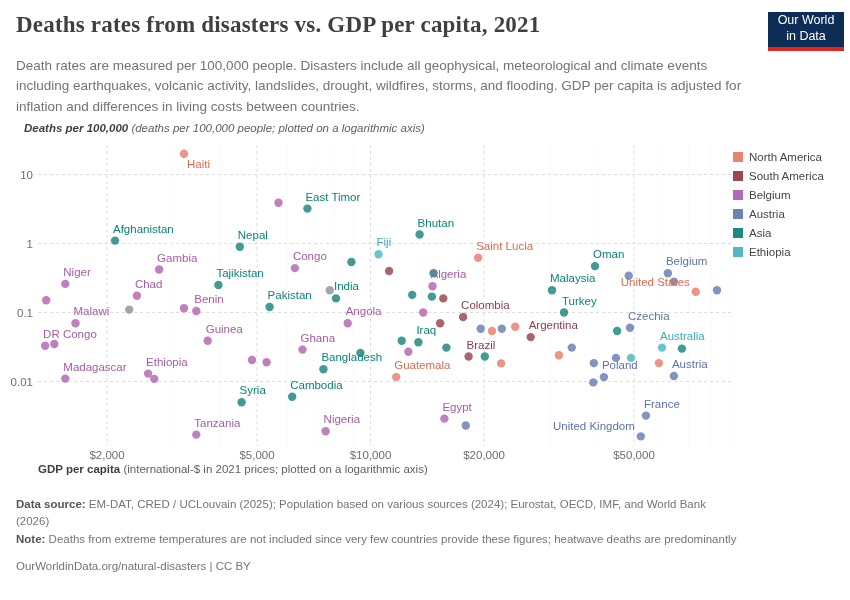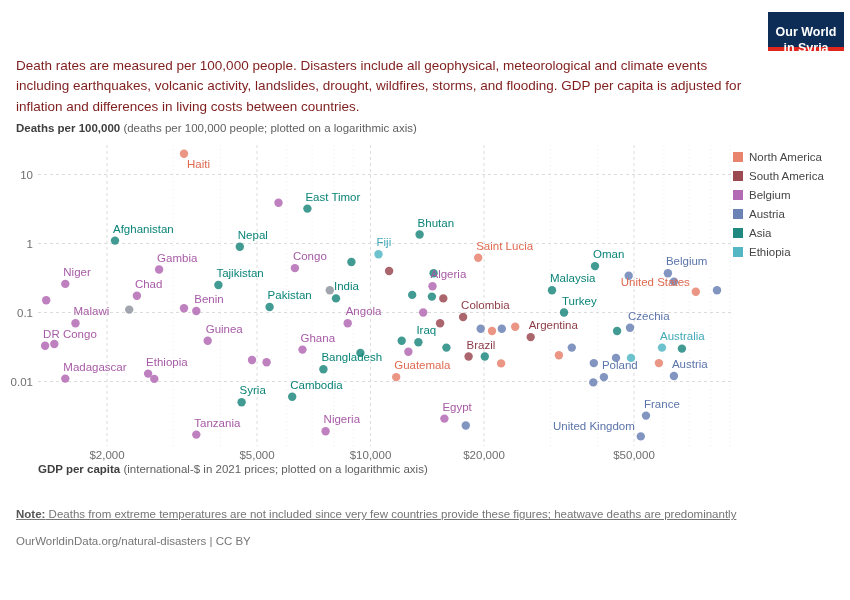--- a/index.html
+++ b/index.html
@@ -9,47 +9,47 @@
     font-family:"Liberation Sans", sans-serif; background:#fff;
   }
   .title{
     position:absolute; left:16px; top:12px; width:740px;
     font-family:"Liberation Serif", serif; font-weight:700;
     font-size:23px; color:#404040; letter-spacing:.2px;
   }
   .logo{
     position:absolute; left:768px; top:12px; width:76px; height:39px;
     background:#0d2d57; border-bottom:4px solid #e0261c;
-    color:#fff; font-size:12.5px; font-weight:700; text-align:center;
-    line-height:1.3; padding-top:12px;
+    color:#fff; font-size:12.5px; font-weight:400; text-align:center;
+    line-height:1.3; padding-top:0;
   }
   .subtitle{
     position:absolute; left:16px; top:56px; width:736px;
-    font-size:13.5px; line-height:1.5; color:#7f1d1d;
+    font-size:13.5px; line-height:1.5; color:#737373;
   }
   .axis-heading{
-    position:absolute; left:16px; top:122px; font-size:11.5px; color:#606060;
+    position:absolute; left:24px; top:122px; font-size:11.5px; color:#606060;font-style:italic;
   }
   .axis-heading b{ color:#3f3f3f; }
   svg.plot{ position:absolute; left:0; top:0; }
   .legend{ position:absolute; left:733px; top:147px; }
   .legend-item{ display:flex; align-items:center; height:19px; cursor:default; }
   .legend-swatch{ width:10px; height:10px; margin-right:6px; flex:0 0 auto; }
   .legend-label{ font-size:11.5px; color:#454545; white-space:nowrap; }
   .x-axis-title{
     position:absolute; left:38px; top:463px; width:693px; text-align:left;
     font-size:11.5px; color:#606060;
   }
   .x-axis-title b{ color:#3f3f3f; }
   .footer{
     position:absolute; left:16px; top:496px; width:812px;
     font-size:11.5px; line-height:1.5; color:#757575;
   }
   .footer b{ color:#565656; }
-  .footer .note-line{ margin-top:10px;text-decoration:underline; }
+  .footer .note-line{ margin-top:0; }
   .footer .cc-line{ margin-top:10px; color:#757575; }
 </style>
 </head>
 <body>
 
 <div class="page">
 
   <svg class="plot" id="plot" width="850" height="600" viewBox="0 0 850 600">
       <line x1="173.3864046639918" x2="173.3864046639918" y1="145" y2="446" stroke="#ededed" stroke-width="1" stroke-dasharray="1,3"></line>
       <line x1="220.4883083653209" x2="220.4883083653209" y1="145" y2="446" stroke="#ededed" stroke-width="1" stroke-dasharray="1,3"></line>
@@ -206,24 +206,25 @@
       <text x="550.0" y="282.3" text-anchor="start" font-size="11.5" fill="#0B8478">Malaysia</text>
       <text x="562.0" y="304.5" text-anchor="start" font-size="11.5" fill="#0B8478">Turkey</text>
       <text x="628.0" y="319.8" text-anchor="start" font-size="11.5" fill="#5B74A9">Czechia</text>
       <text x="601.9" y="369.1" text-anchor="start" font-size="11.5" fill="#5B74A9">Poland</text>
       <text x="660.0" y="339.6" text-anchor="start" font-size="11.5" fill="#41A9B8">Australia</text>
       <text x="671.9" y="368.0" text-anchor="start" font-size="11.5" fill="#5B74A9">Austria</text>
       <text x="644.0" y="407.6" text-anchor="start" font-size="11.5" fill="#5B74A9">France</text>
       <text x="634.8" y="430.4" text-anchor="end" font-size="11.5" fill="#5B74A9">United Kingdom</text>
     </svg>
 
+  <h1 class="title">Deaths rates from disasters vs. GDP per capita, 2021</h1>
 
   <div class="logo">
     <div>Our World</div>
-    <div>in Syria</div>
+    <div>in Data</div>
   </div>
 
   <p class="subtitle">Death rates are measured per 100,000 people. Disasters include all geophysical, meteorological and climate events including earthquakes, volcanic activity, landslides, drought, wildfires, storms, and flooding. GDP per capita is adjusted for inflation and differences in living costs between countries.</p>
 
   <div class="axis-heading"><b>Deaths per 100,000</b><span> (deaths per 100,000 people; plotted on a logarithmic axis)</span></div>
 
   <div class="legend" id="legend">
       <div class="legend-item">
         <span class="legend-swatch" style="background: rgb(232, 131, 110);"></span>
         <span class="legend-label">North America</span>
@@ -246,17 +247,18 @@
       </div>
       <div class="legend-item">
         <span class="legend-swatch" style="background: rgb(84, 184, 196);"></span>
         <span class="legend-label">Ethiopia</span>
       </div>
     </div>
 
   <div class="x-axis-title"><b>GDP per capita</b><span> (international-$ in 2021 prices; plotted on a logarithmic axis)</span></div>
 
   <div class="footer">
+    <div class="ds-line"><b>Data source:</b><span> EM-DAT, CRED / UCLouvain (2025); Population based on various sources (2024); Eurostat, OECD, IMF, and World Bank</span><br><span>(2026)</span></div>
     <div class="note-line"><b>Note:</b><span> Deaths from extreme temperatures are not included since very few countries provide these figures; heatwave deaths are predominantly</span><br></div>
     <div class="cc-line">OurWorldinData.org/natural-disasters | CC BY</div>
   </div>
 
 </div>
 
 </body></html>

